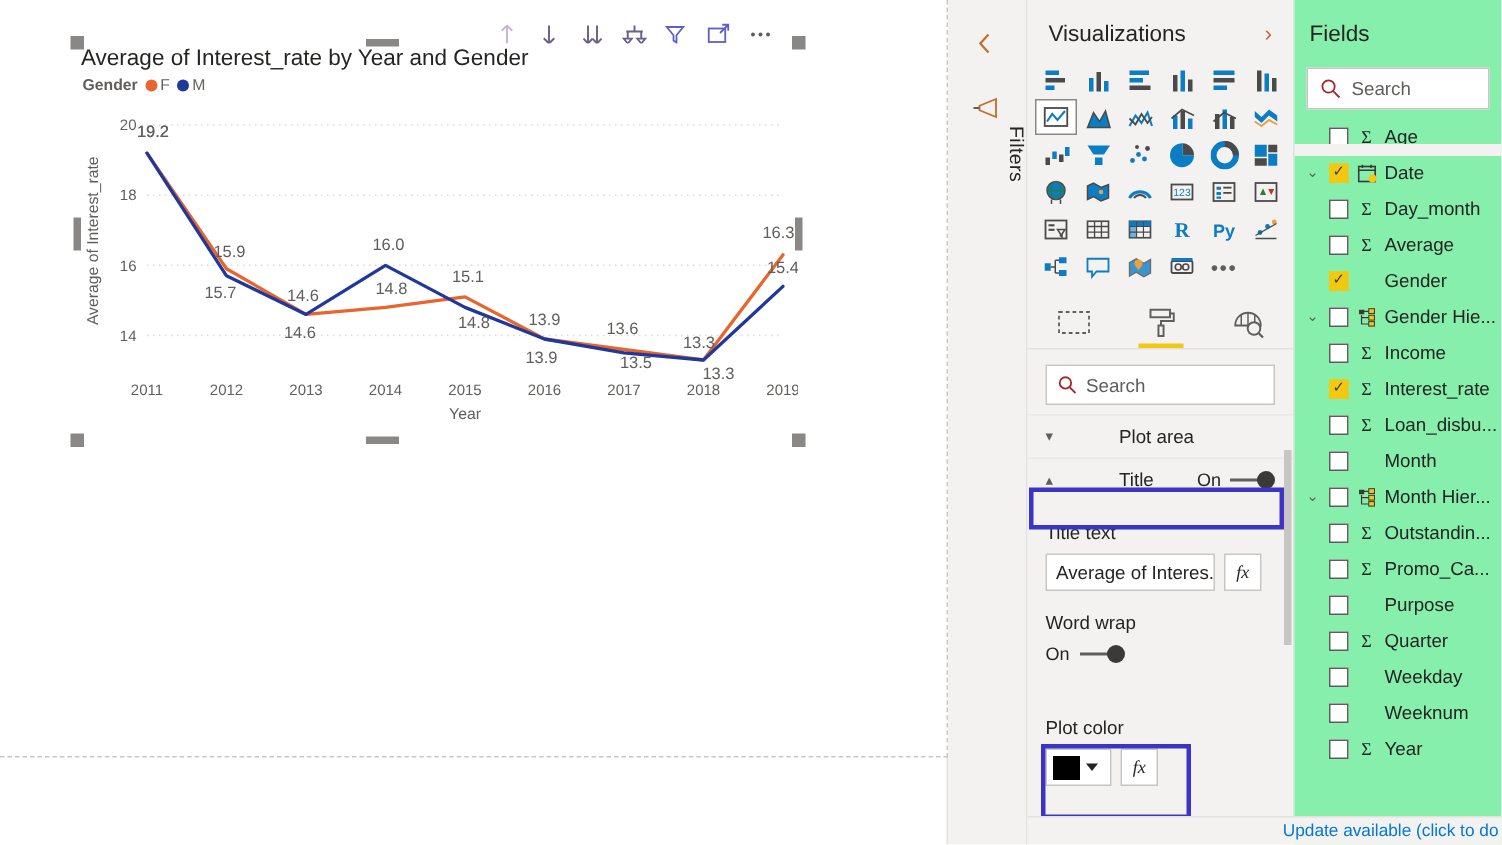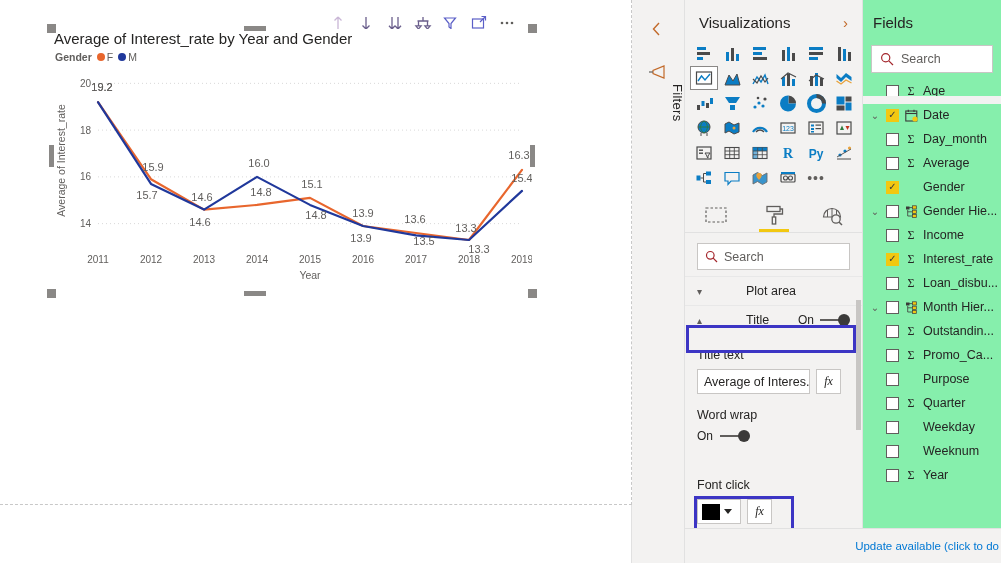--- a/index.html
+++ b/index.html
@@ -242,21 +242,21 @@
   .fr-indent { padding-left: 23px; }
 
   #fields-top-clip {
     position: absolute; left: 0; top: 0; width: 138px; height: 8px;
     background: #f3f2f1;
   }
 
   
   #status-bar {
     position: absolute; left: 685px; bottom: 0;
-    width: 316px; height: 35px;
+    width: 316px; height: 19px;
     border-top: 1px solid #e1e1e1;
     background: #f3f2f1;
     display: flex; align-items: center; justify-content: flex-end;
     padding-right: 2px;
   }
   #status-text { font-size: 11.5px; color: #0078d4; cursor: pointer; white-space: nowrap; }
 
   .axis-txt { font-size: 10px; fill: #605e5c; font-family: "Liberation Sans", sans-serif; }
   .dlabel { font-size: 11px; fill: #605e5c; font-family: "Liberation Sans", sans-serif; }
   .axis-title { font-size: 10.5px; fill: #605e5c; font-family: "Liberation Sans", sans-serif; }
@@ -701,21 +701,21 @@
 
       <div class="fmt-sublabel">Word wrap</div>
       <div class="wordwrap-toggle">
         <span class="toggle-lbl">On</span>
         <span class="toggle">
           <span class="bar"></span>
             <span class="knob"></span>
         </span>
       </div>
 
-      <div class="fmt-sublabel" style="margin-top:35px;">Font click</div>
+      <div class="fmt-sublabel" style="margin-top:35px;">Plot color</div>
       <div class="fmt-field-row">
         <div class="color-btn">
           <span class="color-swatch" style="background: rgb(0, 0, 0);"></span>
           <span class="caret"></span>
         </div>
         <div class="fx-btn">fx</div>
       </div>
     </div>
 
     <div id="fmt-scroll-thumb"></div>
@@ -791,20 +791,25 @@
         <div class="field-row fr-indent">
           <span class="fr-check on"></span>
           <span class="fr-ico sigma">Σ</span>
           <span class="fr-label">Interest_rate</span>
         </div>
         <div class="field-row fr-indent">
           <span class="fr-check"></span>
           <span class="fr-ico sigma">Σ</span>
           <span class="fr-label">Loan_disbu...</span>
         </div>
+        <div class="field-row fr-indent">
+          <span class="fr-check"></span>
+          <span class="fr-ico"></span>
+          <span class="fr-label">Month</span>
+        </div>
         <div class="field-row">
           <span class="fr-chev">⌄</span>
           <span class="fr-check"></span>
           <span class="fr-ico">
             <svg width="13" height="13" viewBox="0 0 13 13">
               <rect x="1" y="1.5" width="3.5" height="3" fill="#3b3a39"></rect>
               <rect x="7.5" y="0.8" width="3.8" height="3.2" fill="#f2c811" stroke="#3b3a39" stroke-width="0.7"></rect>
               <rect x="7.5" y="5.2" width="3.8" height="3.2" fill="#f2c811" stroke="#3b3a39" stroke-width="0.7"></rect>
               <rect x="7.5" y="9.4" width="3.8" height="3" fill="#f2c811" stroke="#3b3a39" stroke-width="0.7"></rect>
               <path d="M2.7 5 L2.7 11 L7.3 11 M2.7 6.8 L7.3 6.8 M2.7 2.6 L7.3 2.6" stroke="#3b3a39" stroke-width="0.8" fill="none"></path>

